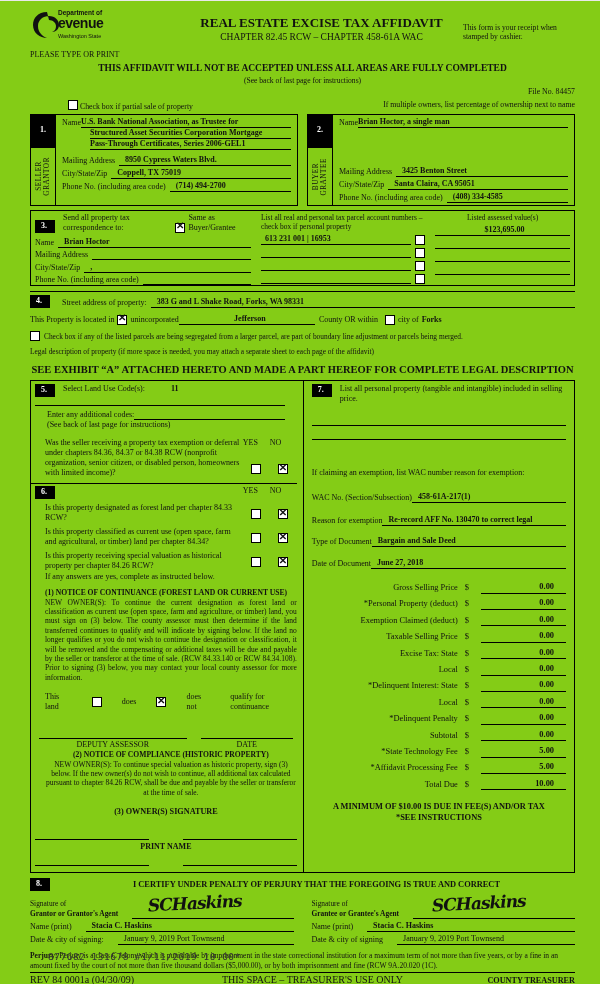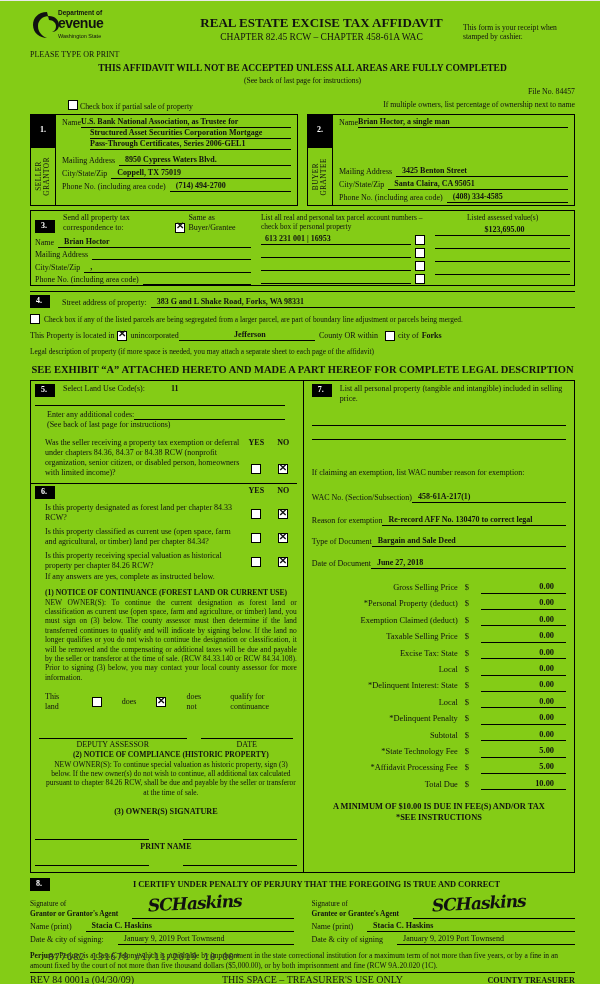--- a/index.html
+++ b/index.html
@@ -58,21 +58,21 @@
   .inlinerow{display:flex;align-items:flex-end;}
   .gaptxt{padding:0 4px;white-space:nowrap;}
   .exhibit{font-size:10.5px;font-weight:bold;text-align:center;margin:7px 0 4px 0;}
   
   .box567{border:1px solid #000;display:flex;margin-top:2px;}
   .col56{flex:1.03;border-right:1px solid #000;padding:3px 6px 6px 4px;}
   .col7{flex:1;padding:3px 8px 6px 8px;}
   .sechdr{display:flex;align-items:flex-start;}
   .qrow{display:flex;margin-top:4px;}
   .qtxt{flex:1;padding-left:10px;}
-  .yncell{width:27px;text-align:center;flex:none;font-weight:bold;}
+  .yncell{width:27px;text-align:left;flex:none;font-weight:normal;}
   .ynbox{width:27px;text-align:center;flex:none;align-self:flex-end;padding-bottom:2px;}
   .notice{font-size:7.5px;text-align:justify;margin-top:6px;padding-left:10px;}
   .noticeT{font-weight:bold;font-size:7.6px;}
   .landrow{display:flex;gap:20px;align-items:center;margin-top:10px;padding-left:10px;}
   .sigpair{display:flex;margin-top:26px;padding:0 4px;}
   .sigl{flex:1.6;}
   .sigr{flex:1;margin-left:14px;}
   .line{border-top:1px solid #000;height:0;}
   .under-lbl{text-align:center;margin-top:1px;}
   .splitline{display:flex;gap:34px;margin-top:14px;}
@@ -262,33 +262,33 @@
     </div>
   </div>
 
   <div class="sec4">
     <div class="inlinerow">
       <span class="num-inline">4.</span>
       <span class="gaptxt">Street address of property:</span>
       <span class="uv">383 G and L Shake Road, Forks, WA  98331</span>
     </div>
     <div class="inlinerow" style="margin-top:6px;">
-      <span class="cb" style="margin-right:4px;"></span>
-      <span class="sm">Check box if any of the listed parcels are being segregated from a larger parcel, are part of boundary line adjustment or parcels being merged.</span>
-    </div>
-    <div class="inlinerow" style="margin-top:6px;">
       <span>This Property is located in</span>
       <span class="cb on" style="margin:0 3px;"></span>
       <span>unincorporated</span>
       <span class="uv c" style="max-width:130px;font-weight:bold;">Jefferson</span>
       <span class="gaptxt">County OR  within</span>
       <span class="cb" style="margin:0 3px;"></span>
       <span>city of</span>
       <span class="b" style="margin-left:3px;">Forks</span>
       <span style="flex:1"></span>
+    </div>
+    <div class="inlinerow" style="margin-top:6px;">
+      <span class="cb" style="margin-right:4px;"></span>
+      <span class="sm">Check box if any of the listed parcels are being segregated from a larger parcel, are part of boundary line adjustment or parcels being merged.</span>
     </div>
     <div class="sm" style="margin-top:6px;">Legal description of property (if more space is needed, you may attach a separate sheet to each page of the affidavit)</div>
     <div class="exhibit">SEE EXHIBIT “A” ATTACHED HERETO AND MADE A PART HEREOF FOR COMPLETE LEGAL DESCRIPTION</div>
   </div>
 
   <div class="box567">
 
     <div class="col56">
       <div class="sechdr">
         <span class="num-inline">5.</span>

